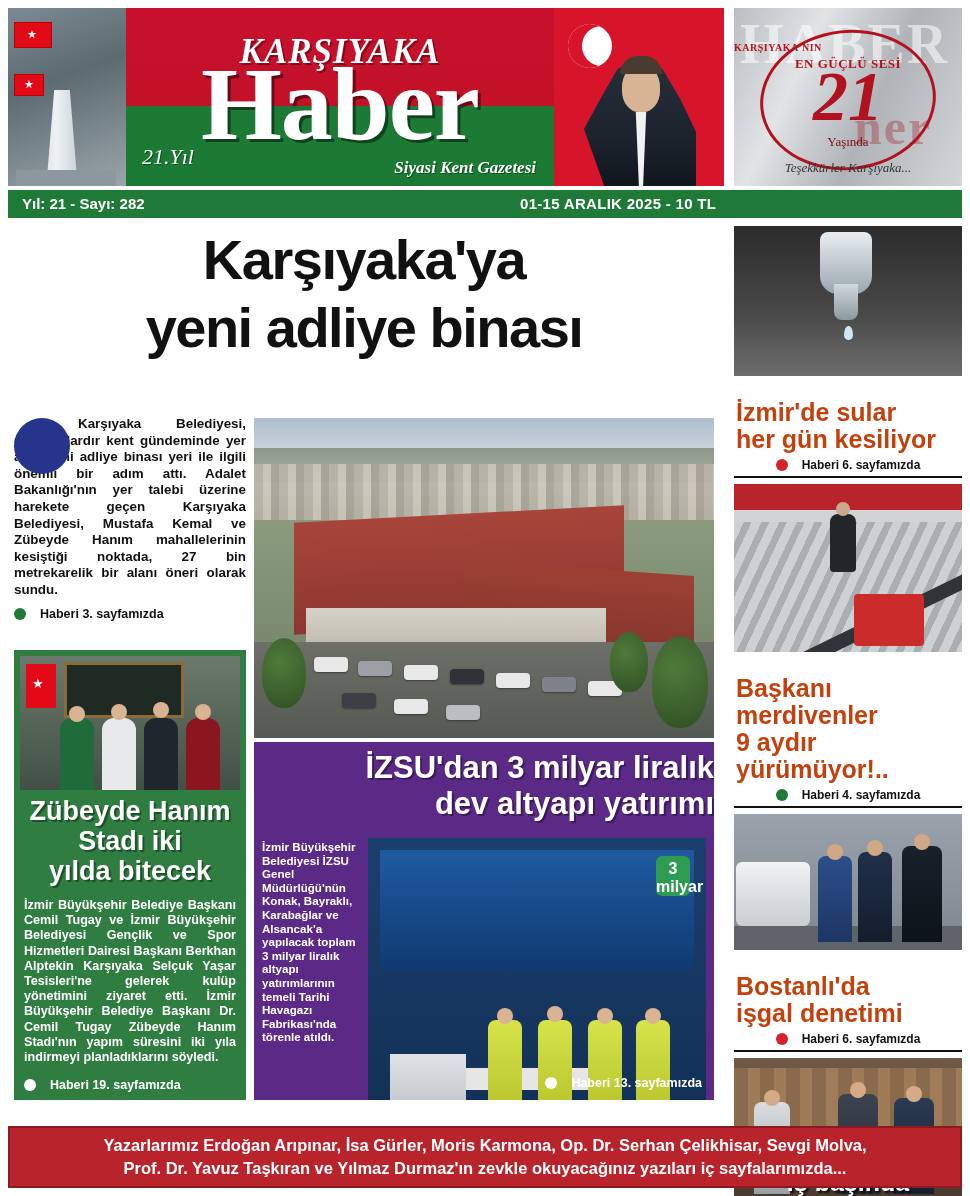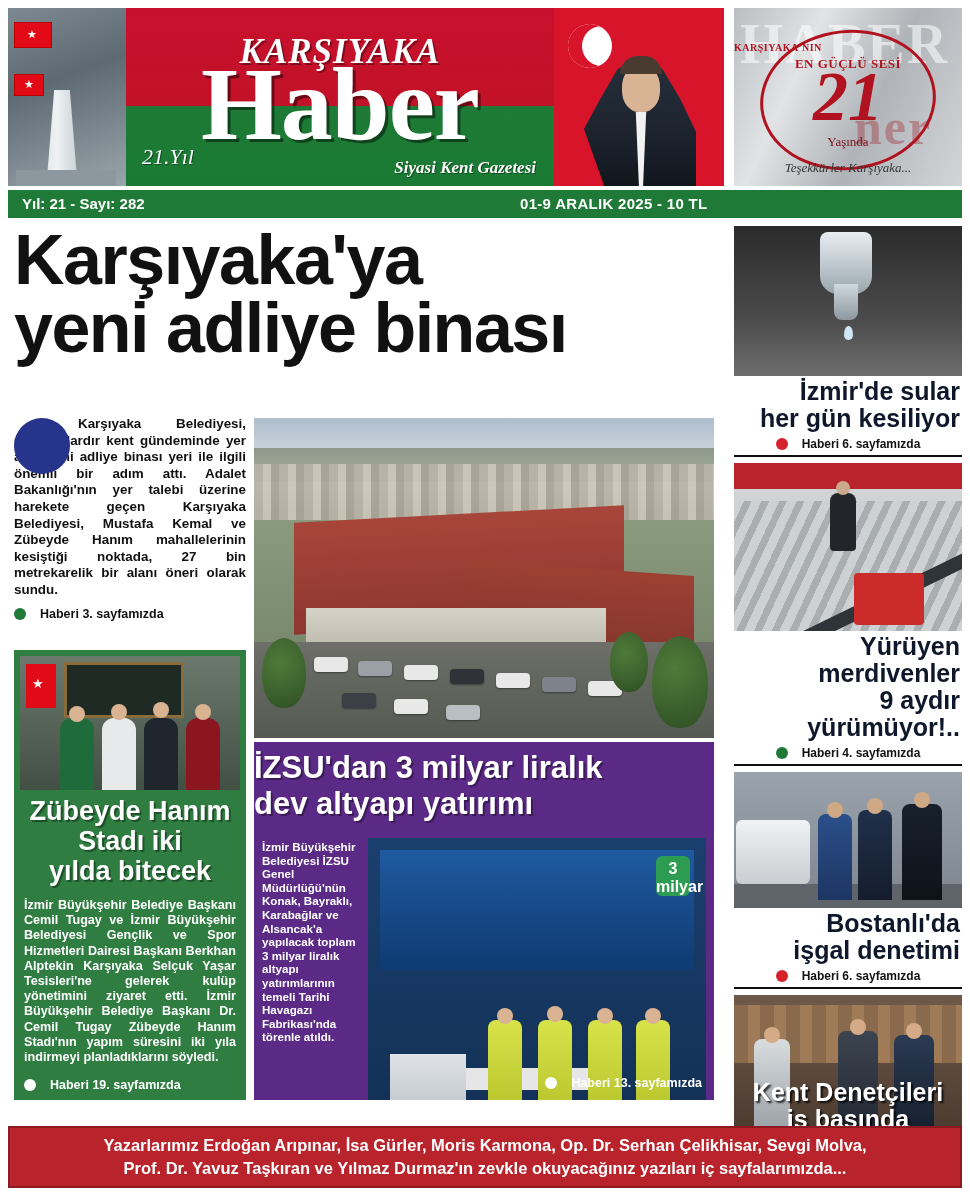--- a/index.html
+++ b/index.html
@@ -170,23 +170,24 @@
     font-weight: bold;
     font-size: 15px;
   }
   .infobar .left { position:absolute; left: 14px; top: 5px; }
   .infobar .right { position:absolute; left: 512px; top: 5px; letter-spacing:.3px; }
 
   
   .headline {
     position: absolute;
     top: 226px; left: 14px; width: 700px;
+    text-align: center;
     font-family: "Liberation Sans", sans-serif;
     font-weight: bold;
-    font-size: 70px;
+    font-size: 56px;
     line-height: 68px;
     color: #111111;
     letter-spacing: -1.5px;
   }
 
   
   .lead-block {
     position: absolute; top: 416px; left: 14px; width: 232px;
   }
   .lead-dot {
@@ -291,21 +292,21 @@
 
   
   .purple-box {
     position: absolute; top: 742px; left: 254px; width: 460px; height: 358px;
     background: #5b2a86;
     color: #ffffff;
     overflow: hidden;
   }
   .purple-box .title {
     position: absolute; top: 8px; left: 0; width: 100%;
-    text-align: left; font-weight: bold; font-size: 31px; line-height: 36px;
+    text-align: right; font-weight: bold; font-size: 31px; line-height: 36px;
     text-shadow: 2px 2px 0 rgba(0,0,0,.35);
   }
   .purple-box .body {
     position: absolute; top: 98px; left: 8px; width: 100px;
     font-size: 11.6px; line-height: 13.6px; font-weight: bold;
   }
   .purple-box .photo {
     position: absolute; top: 96px; left: 114px; width: 338px; height: 286px;
     background: linear-gradient(180deg,#1b3f6e 0%, #123055 100%);
     overflow: hidden;
@@ -337,21 +338,21 @@
   .purple-box .ref { position: absolute; bottom: 10px; right: 12px; color:#fff; }
   .purple-box .ref .bullet { background: #ffffff; }
 
   
   .rcol { position: absolute; top: 226px; right: 8px; width: 228px; }
   .rcard { position: relative; width: 228px; margin-bottom: 6px; }
   .rcard .photo { width: 228px; overflow: hidden; position: relative; }
   .rcard .cap {
     font-family: "Liberation Sans", sans-serif;
     font-weight: bold; font-size: 25px; line-height: 27px;
-    color: #0f172a; text-align: right; padding: 2px 2px 2px;
+    color: #c2410c; text-align: left; padding: 23px 2px 2px;
   }
   .rcard .ref { justify-content: center; margin-top: 3px; margin-bottom: 4px; font-size: 12px;}
   .rule { height: 2px; background: #111; margin: 2px 0 5px; }
 
   
   .p-tap { height: 150px; background: linear-gradient(180deg,#2b2b2b 0%, #4a4a4a 60%, #6d6d6d 100%); }
   .p-tap .spout { position:absolute; top: 6px; left: 86px; width: 52px; height: 62px;
     background: linear-gradient(180deg,#e8eef2,#9aa6ae); border-radius: 8px 8px 18px 18px; }
   .p-tap .neck { position:absolute; top: 58px; left: 100px; width: 24px; height: 36px;
     background: linear-gradient(180deg,#cfd8de,#8d979e); border-radius: 0 0 8px 8px;}
@@ -451,21 +452,21 @@
     <div class="ring"></div>
     <div class="cap">KARŞIYAKA'NIN</div>
     <div class="cap2">EN GÜÇLÜ SESİ</div>
     <div class="num">21</div>
     <div class="yas">Yaşında</div>
     <div class="thanks">Teşekkürler Karşıyaka...</div>
   </div>
 
   <div class="infobar">
     <div class="left">Yıl: 21 - Sayı: 282</div>
-    <div class="right">01-9 ARALIK  2025 - 10 TL</div>
+    <div class="right">01-15 ARALIK  2025 - 10 TL</div>
   </div>
 
   <div class="headline">
     <div>Karşıyaka'ya</div>
     <div>yeni adliye binası</div>
   </div>
 
   <div class="lead-block">
     <div class="lead-dot"></div>
     <div class="lead-text"><span class="indent"></span><span>Karşıyaka Belediyesi, uzun yıllardır kent gündeminde yer alan yeni adliye binası yeri ile ilgili önemli bir adım attı. Adalet Bakanlığı'nın yer talebi üzerine harekete geçen Karşıyaka Belediyesi, Mustafa Kemal ve Zübeyde Hanım mahallelerinin kesiştiği noktada, 27 bin metrekarelik bir alanı öneri olarak sundu.</span></div>
@@ -574,21 +575,21 @@
     <div class="rcard">
       <div class="photo p-esc">
         <div class="bar"></div>
         <div class="steps"></div>
         <div class="rail"></div>
         <div class="redmach"></div>
         <div class="person"></div>
         <div class="head"></div>
       </div>
       <div class="cap">
-        <div>Yürüyen merdivenler</div>
+        <div>Başkanı merdivenler</div>
         <div>9 aydır yürümüyor!..</div>
       </div>
       <div class="ref">
         <span class="bullet"></span>
         <span>Haberi 4. sayfamızda</span>
       </div>
       <div class="rule"></div>
     </div>
 
     <div class="rcard">

